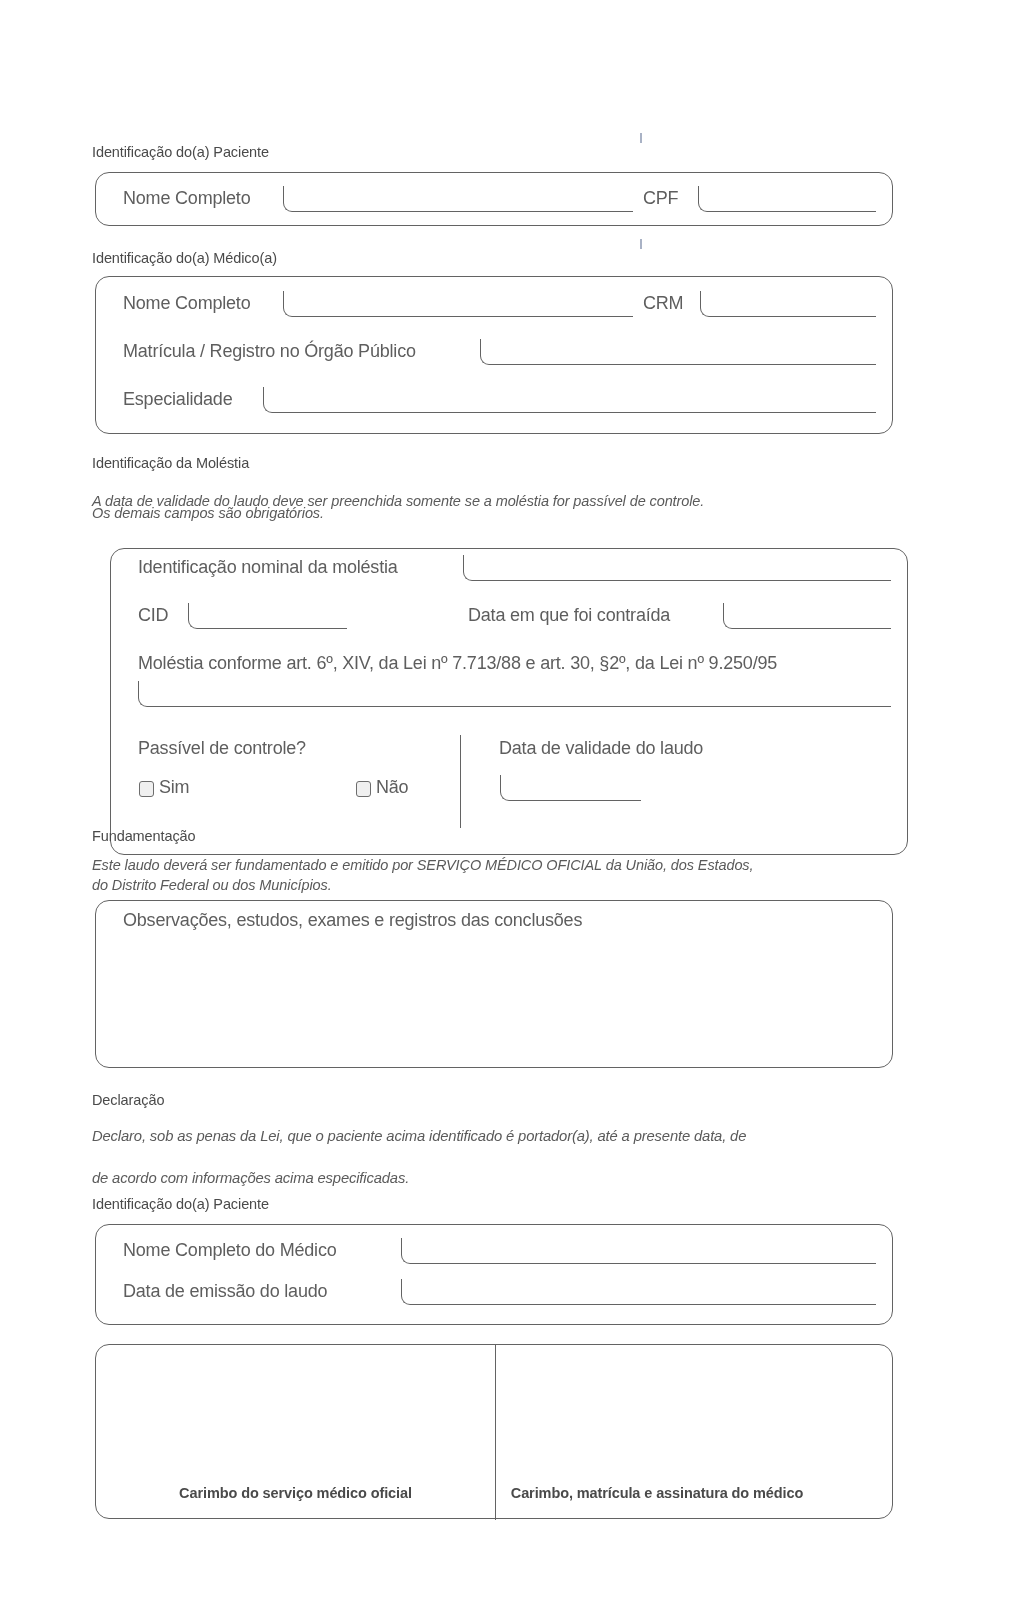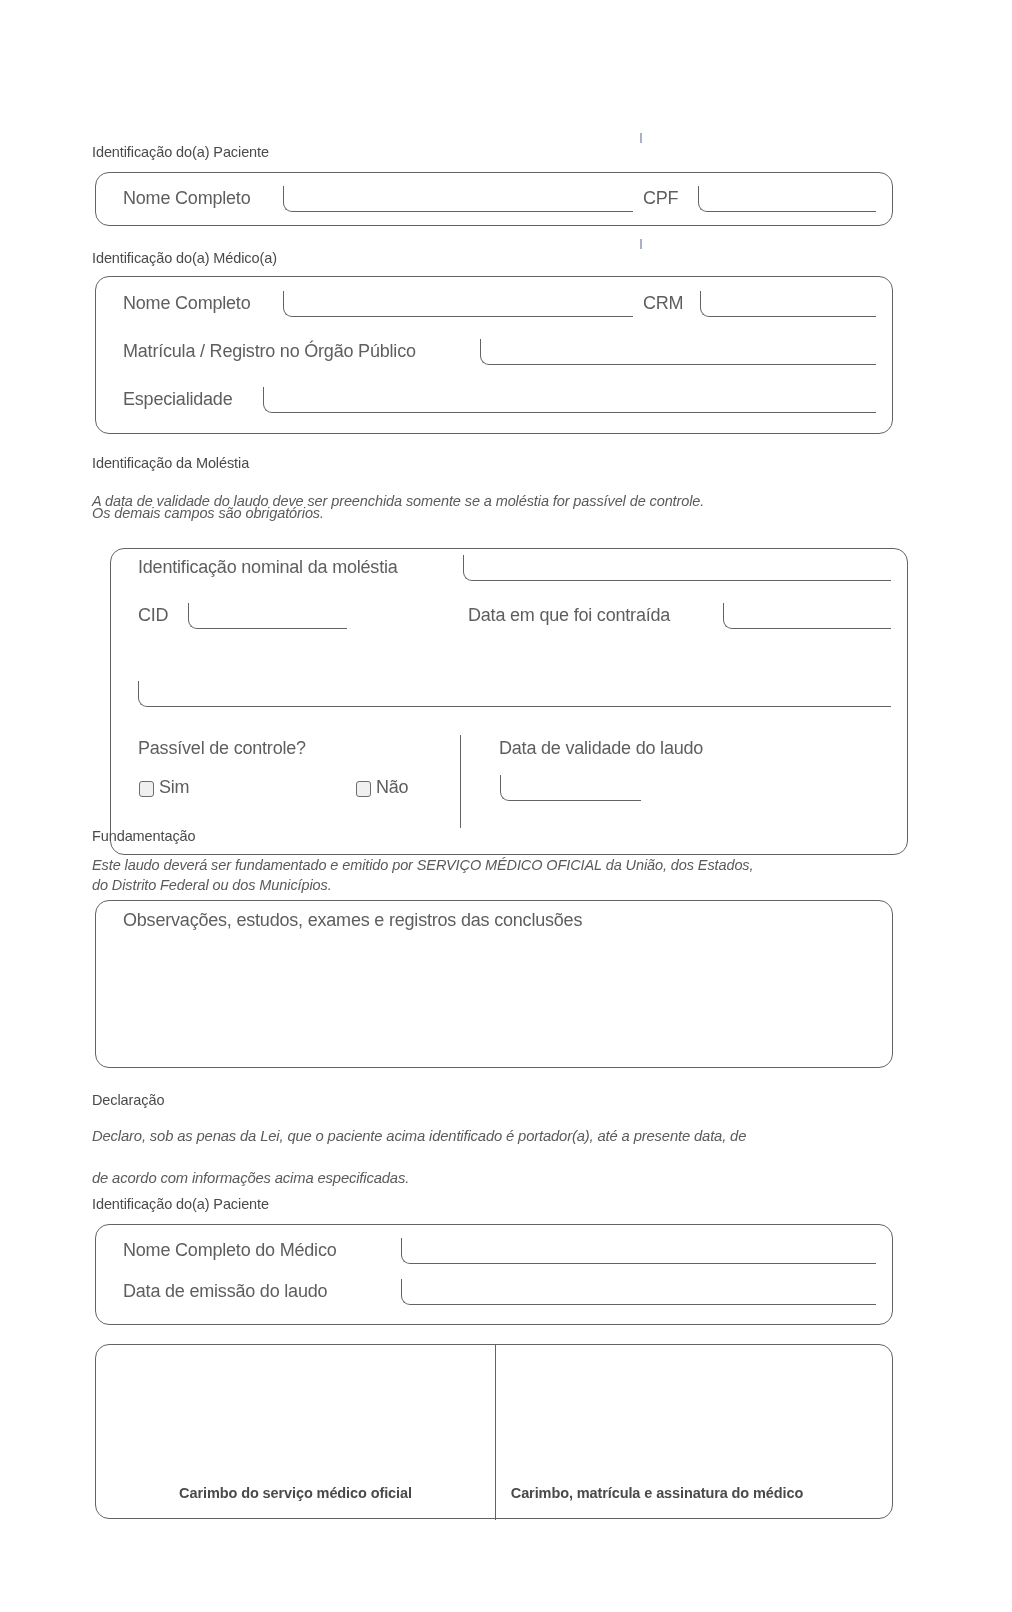--- a/index.html
+++ b/index.html
@@ -170,20 +170,21 @@
 
     <div class="fld-label" style="left:27px; top:8px;">Identificação nominal da moléstia</div>
     <div class="rule" style="left:352px; top:6px; width:428px;"></div>
 
     <div class="fld-label" style="left:27px; top:56px;">CID</div>
     <div class="rule" style="left:77px; top:54px; width:159px;"></div>
 
     <div class="fld-label" style="left:357px; top:56px;">Data em que foi contraída</div>
     <div class="rule" style="left:612px; top:54px; width:168px;"></div>
 
+    <div class="fld-label" style="left:27px; top:104px;">Moléstia conforme art. 6º, XIV, da Lei nº 7.713/88 e art. 30, §2º, da Lei nº 9.250/95</div>
     <div class="rule" style="left:27px; top:132px; width:753px;"></div>
 
     <div class="vdiv" style="left:349px; top:186px; height:93px;"></div>
 
     <div class="fld-label" style="left:27px; top:189px;">Passível de controle?</div>
 
     <div class="cbox" style="left:28px; top:232px;"></div>
     <div class="fld-label" style="left:48px; top:228px;">Sim</div>
 
     <div class="cbox" style="left:245px; top:232px;"></div>

